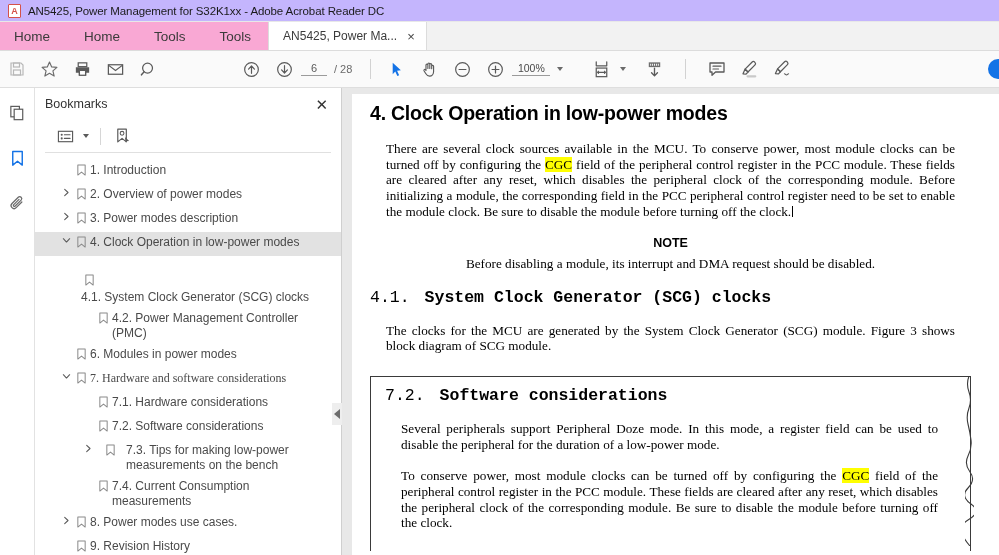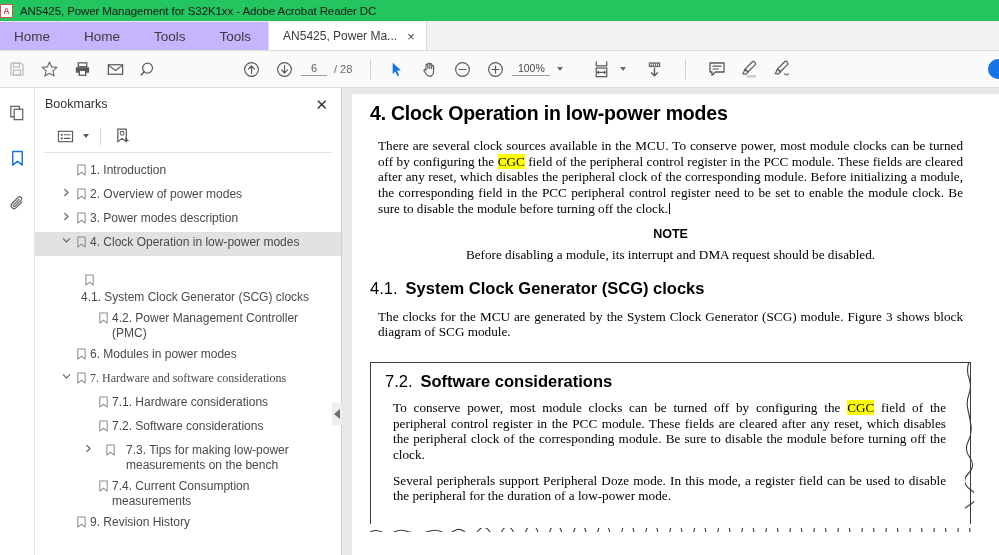--- a/index.html
+++ b/index.html
@@ -6,23 +6,24 @@
   html, body {
     width: 999px; height: 555px;
     overflow: hidden;
     font-family: "Liberation Sans", sans-serif;
     background: #ffffff;
   }
 
   
   .titlebar {
     height: 22px;
-    background: #22c55e;
+    background: #c4b5fd;
     display: flex;
     align-items: center;
+    padding-left: 8px;
     border-bottom: 1px solid #e8e8e8;
   }
   .app-icon {
     width: 13px; height: 14px;
     border: 1px solid #d4524b;
     border-radius: 1px;
     position: relative;
     margin-right: 7px;
     background: #ffffff;
     flex: 0 0 auto;
@@ -53,21 +54,21 @@
     border-bottom: 1px solid #dcdcdc;
     position: relative;
   }
   .menutab {
     display: flex;
     align-items: center;
     padding: 0 17px;
     font-size: 13.5px;
     color: #3b3b3b;
     cursor: default;
-    background: #c4b5fd;
+    background: #f9a8d4;
   }
   .menutab:first-child { padding-left: 14px; }
   .doctab {
     display: flex;
     align-items: center;
     gap: 10px;
     background: #ffffff;
     padding: 0 11px 0 14px;
     font-size: 12px;
     color: #3b3b3b;
@@ -285,41 +286,41 @@
     font-size: 19.5px;
     font-weight: bold;
     letter-spacing: -0.2px;
     margin: 0 0 13px 0;
   }
   h1.doc-h1 .num { margin-right: 5px; }
   p.doc-p {
     font-size: 13.2px;
     line-height: 15.7px;
     text-align: justify;
-    margin: 8px;
+    margin: 16px;
   }
   .note-title {
     font-family: "Liberation Sans", sans-serif;
     font-size: 12.5px;
     font-weight: bold;
     text-align: center;
     margin: 10px 0 6px 0;
   }
   .note-body {
     font-size: 13.2px;
     text-align: center;
     margin: 0 0 16px 0;
   }
   h2.doc-h2 {
-    font-family: Liberation Sans, sans-serif;
+    font-family: Liberation Mono, monospace;
     font-size: 16.5px;
     font-weight: bold;
     margin: 0 0 11px 0;
     display: flex;
-    gap: 8px;
+    gap: 15px;
     align-items: flex-end;
   }
   h2.doc-h2 .num { font-weight: normal; }
   .hl { background: #ffff00; }
   .caret-bar {
     display: inline-block;
     width: 1px;
     height: 11px;
     background: #000;
     vertical-align: -1px;
@@ -671,20 +672,33 @@
         <div class="bm-row" style="padding-left: 46px;">
           <div class="bm-arrow"></div>
           <div class="bm-ico">
             <svg width="11" height="12" viewBox="0 0 12 13">
               <path d="M2 1h8v11l-4-3.2L2 12z" fill="none" stroke="#8a8a8a" stroke-width="1.1" stroke-linejoin="round"></path>
             </svg>
           </div>
           <div class="bm-label">7.4. Current Consumption measurements</div>
         </div>
         <div class="bm-row" style="padding-left: 24px;">
+          <div class="bm-arrow">
+            <svg width="9" height="9" viewBox="0 0 10 10">
+              <path d="M3 1.5L6.7 5 3 8.5" fill="none" stroke="#5a5a5a" stroke-width="1.2" stroke-linecap="round" stroke-linejoin="round"></path>
+            </svg>
+          </div>
+          <div class="bm-ico">
+            <svg width="11" height="12" viewBox="0 0 12 13">
+              <path d="M2 1h8v11l-4-3.2L2 12z" fill="none" stroke="#8a8a8a" stroke-width="1.1" stroke-linejoin="round"></path>
+            </svg>
+          </div>
+          <div class="bm-label">8. Power modes use cases.</div>
+        </div>
+        <div class="bm-row" style="padding-left: 24px;">
           <div class="bm-arrow"></div>
           <div class="bm-ico">
             <svg width="11" height="12" viewBox="0 0 12 13">
               <path d="M2 1h8v11l-4-3.2L2 12z" fill="none" stroke="#8a8a8a" stroke-width="1.1" stroke-linejoin="round"></path>
             </svg>
           </div>
           <div class="bm-label">9. Revision History</div>
         </div>
       </div>
     <div class="collapse-handle">
@@ -707,22 +721,22 @@
         <span class="num">4.1.</span>
           <span>System Clock Generator (SCG) clocks</span>
       </h2>
       <p class="doc-p">The clocks for the MCU are generated by the System Clock Generator (SCG) module. Figure 3 shows block diagram of SCG module.</p>
 
       <div class="torn-box">
         <h2 class="doc-h2">
           <span class="num">7.2.</span>
             <span>Software considerations</span>
         </h2>
+        <p class="doc-p">Several peripherals support Peripheral Doze mode. In this mode, a register field can be used to disable the peripheral for the duration of a low-power mode.</p>
         <p class="doc-p"><span>To conserve power, most module clocks can be turned off by configuring the </span><span class="hl">CGC</span><span> field of the peripheral control register in the PCC module. These fields are cleared after any reset, which disables the peripheral clock of the corresponding module. Be sure to disable the module before turning off the clock.</span></p>
-        <p class="doc-p">Several peripherals support Peripheral Doze mode. In this mode, a register field can be used to disable the peripheral for the duration of a low-power mode.</p>
         <div class="torn-edge">
           <svg width="640" height="9" viewBox="0 0 640 9" preserveAspectRatio="none">
             <path d="M0 4 Q6 1 12 4 T24 4 T36 3 T48 5 T60 3 T72 4 T84 3 T96 5 T108 3 T120 4 T132 3 T144 5 T156 3 T168 4 T180 3 T192 5 T204 3 T216 4 T228 3 T240 5 T252 3 T264 4 T276 3 T288 5 T300 3 T312 4 T324 3 T336 5 T348 3 T360 4 T372 3 T384 5 T396 3 T408 4 T420 3 T432 5 T444 3 T456 4 T468 3 T480 5 T492 3 T504 4 T516 3 T528 5 T540 3 T552 4 T564 3 T576 5 T588 3 T600 4 T612 3 T624 5 T640 3" fill="none" stroke="#3a3a3a" stroke-width="1.1"></path>
           </svg>
         </div>
         <div class="torn-right">
           <svg width="9" height="170" viewBox="0 0 9 170" preserveAspectRatio="none">
             <path d="M4 0 Q1 8 4 16 T4 32 T3 48 T6 64 T3 80 T5 96 T3 112 T6 128 T3 144 T5 170" fill="none" stroke="#3a3a3a" stroke-width="1.1"></path>
           </svg>
         </div>

